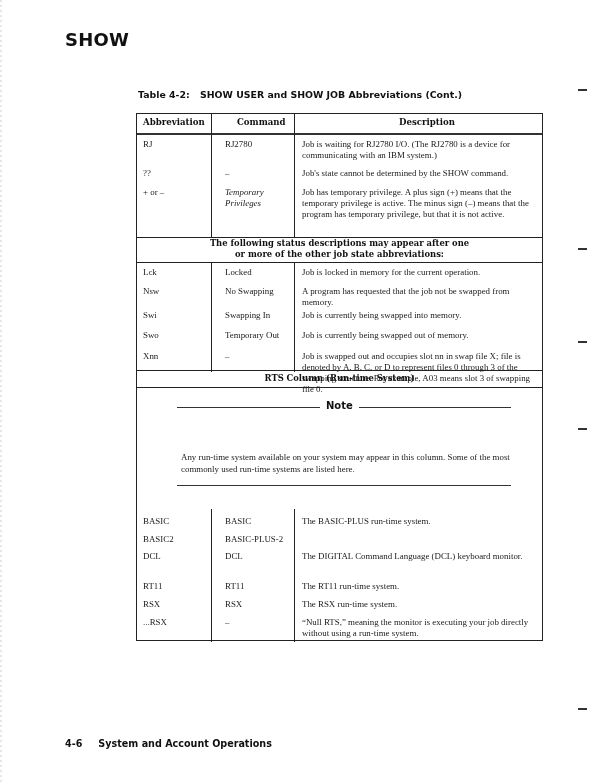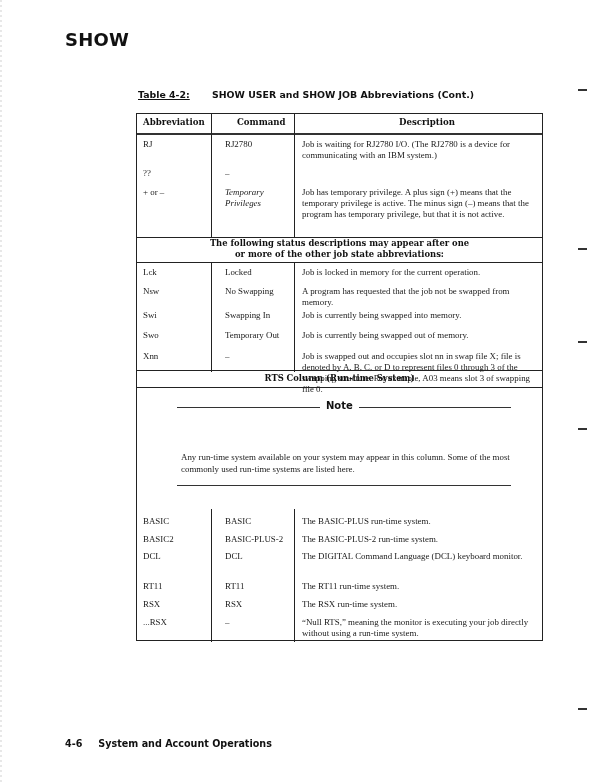--- a/index.html
+++ b/index.html
@@ -3,21 +3,21 @@
   <meta charset="utf-8">
   <style>
     html, body { margin: 0; padding: 0; background: #ffffff; }
     body { width: 604px; height: 783px; position: relative; overflow: hidden; color: #1a1a1a; }
     .page-left-edge { position: absolute; left: 0; top: 0; width: 2px; height: 783px;
       background: repeating-linear-gradient(to bottom, #d8d8d8 0 2px, transparent 2px 5px); opacity: 0.6; }
     .running-head { position: absolute; left: 65px; top: 29px; font-family: "DejaVu Sans", sans-serif;
       font-weight: bold; font-size: 18px; letter-spacing: 0.2px; color: #111; }
     .table-title { position: absolute; left: 138px; top: 89px; font-family: "DejaVu Sans", sans-serif;
       font-weight: bold; font-size: 9.4px; color: #111; white-space: nowrap; }
-    .table-title .num { margin-right: 19px; text-decoration: underline; }
+    .table-title .num { margin-right: 7px; }
     .tbl { position: absolute; left: 136px; top: 113px; width: 407px; height: 528px;
       border: 1.3px solid #222; box-sizing: border-box; }
     .hdr { position: absolute; left: 0; top: 0; width: 100%; height: 19px; border-bottom: 2px solid #333; }
     .hdr .h { position: absolute; top: 3px; font-family: "DejaVu Serif", serif; font-weight: bold;
       font-size: 8.6px; color: #111; }
     .vline { position: absolute; width: 1.2px; background: #222; }
     .hline { position: absolute; left: 0; width: 100%; height: 1.2px; background: #222; }
     .cell { position: absolute; font-family: "Liberation Serif", serif; font-size: 8.9px; line-height: 11px; color: #1a1a1a; }
     .desc { width: 240px; }
     .banner { position: absolute; left: 0; width: 100%; text-align: center; font-family: "DejaVu Serif", serif;
@@ -56,20 +56,21 @@
 
   <div class="vline" style="left:74px; top:0; height:124px;"></div>
   <div class="vline" style="left:157px; top:0; height:124px;"></div>
 
   <div class="cell" style="left:6px; top:25px;">RJ</div>
   <div class="cell" style="left:88px; top:25px;">RJ2780</div>
   <div class="cell desc" style="left:165px; top:25px;">Job is waiting for RJ2780 I/O. (The RJ2780 is a device for communicating with an IBM system.)</div>
 
   <div class="cell" style="left:6px; top:54px;">??</div>
   <div class="cell" style="left:88px; top:54px;">–</div>
+  <div class="cell desc" style="left:165px; top:54px;">Job's state cannot be determined by the SHOW command.</div>
 
   <div class="cell" style="left:6px; top:73px;">+ or –</div>
   <div class="cell" style="left:88px; top:73px; width:66px;font-style:italic;">Temporary Privileges</div>
   <div class="cell desc" style="left:165px; top:73px;">Job has temporary privilege. A plus sign (+) means that the temporary privilege is active. The minus sign (–) means that the program has temporary privilege, but that it is not active.</div>
 
   <div class="hline" style="top:123px;"></div>
   <div class="banner" style="top:135px;">or more of the other job state abbreviations:</div>
   <div class="banner" style="top:124px;">The following status descriptions may appear after one</div>
   <div class="hline" style="top:148px;"></div>
 
@@ -110,21 +111,20 @@
 
   <div class="vline" style="left:74px; top:395px; height:133px;"></div>
   <div class="vline" style="left:157px; top:395px; height:133px;"></div>
 
   <div class="cell" style="left:6px; top:402px;">BASIC</div>
   <div class="cell" style="left:88px; top:402px;">BASIC</div>
   <div class="cell desc" style="left:165px; top:402px;">The BASIC-PLUS run-time system.</div>
 
   <div class="cell" style="left:6px; top:420px;">BASIC2</div>
   <div class="cell" style="left:88px; top:420px;">BASIC-PLUS-2</div>
-  <div class="cell desc" style="left:165px; top:420px;">The BASIC-PLUS-2 run-time system.</div>
 
   <div class="cell" style="left:6px; top:437px;">DCL</div>
   <div class="cell" style="left:88px; top:437px;">DCL</div>
   <div class="cell desc" style="left:165px; top:437px;">The DIGITAL Command Language (DCL) keyboard monitor.</div>
 
   <div class="cell" style="left:6px; top:467px;">RT11</div>
   <div class="cell" style="left:88px; top:467px;">RT11</div>
   <div class="cell desc" style="left:165px; top:467px;">The RT11 run-time system.</div>
 
   <div class="cell" style="left:6px; top:485px;">RSX</div>

